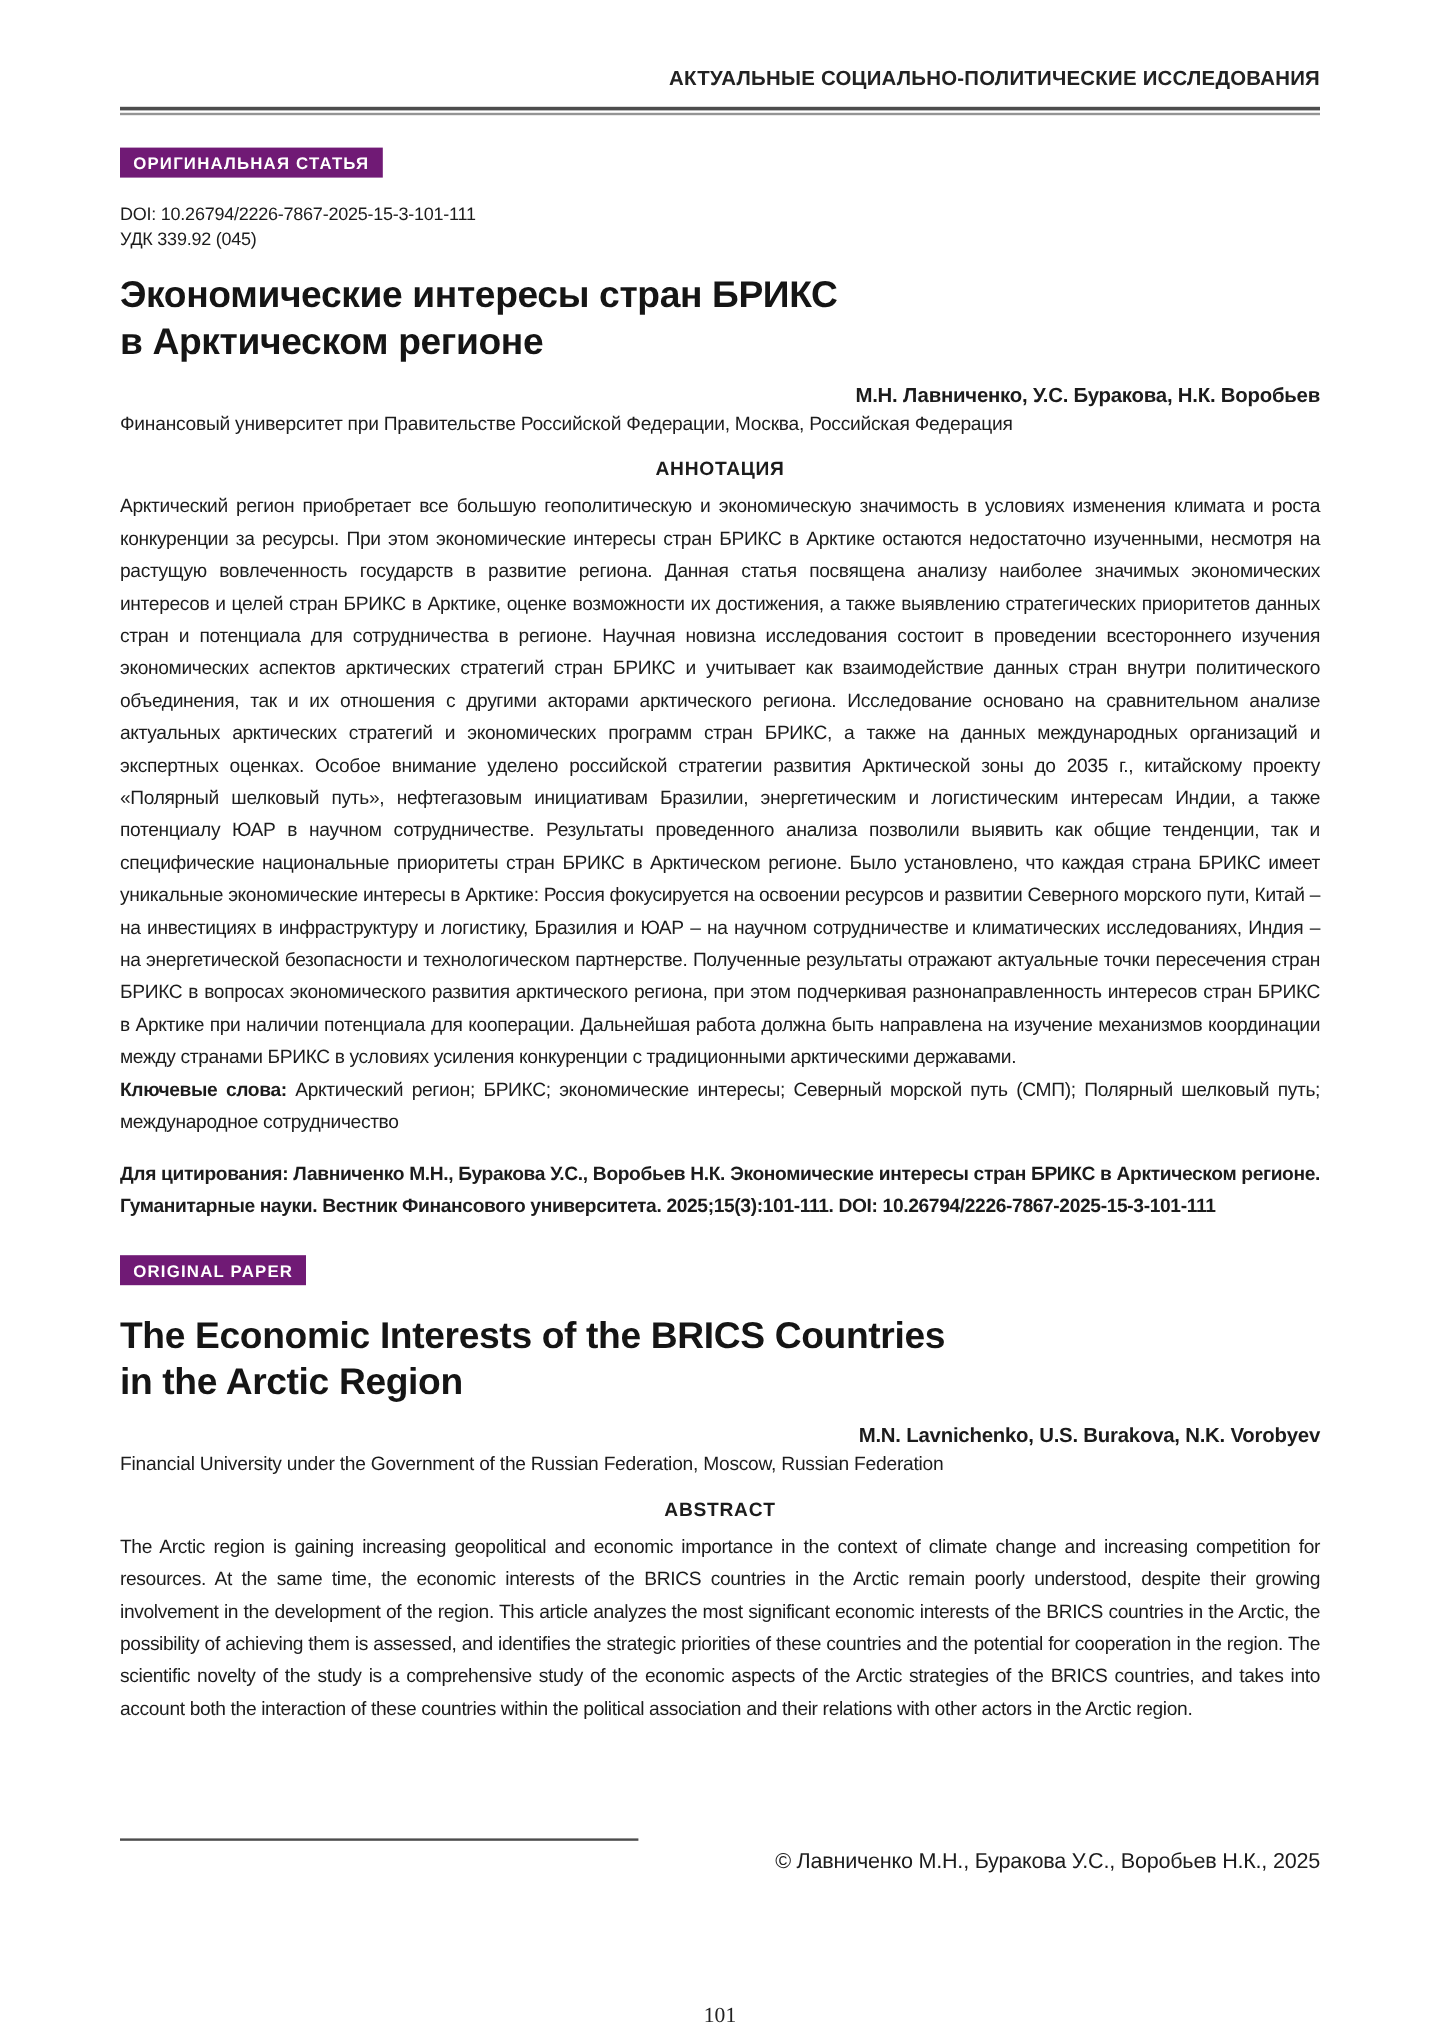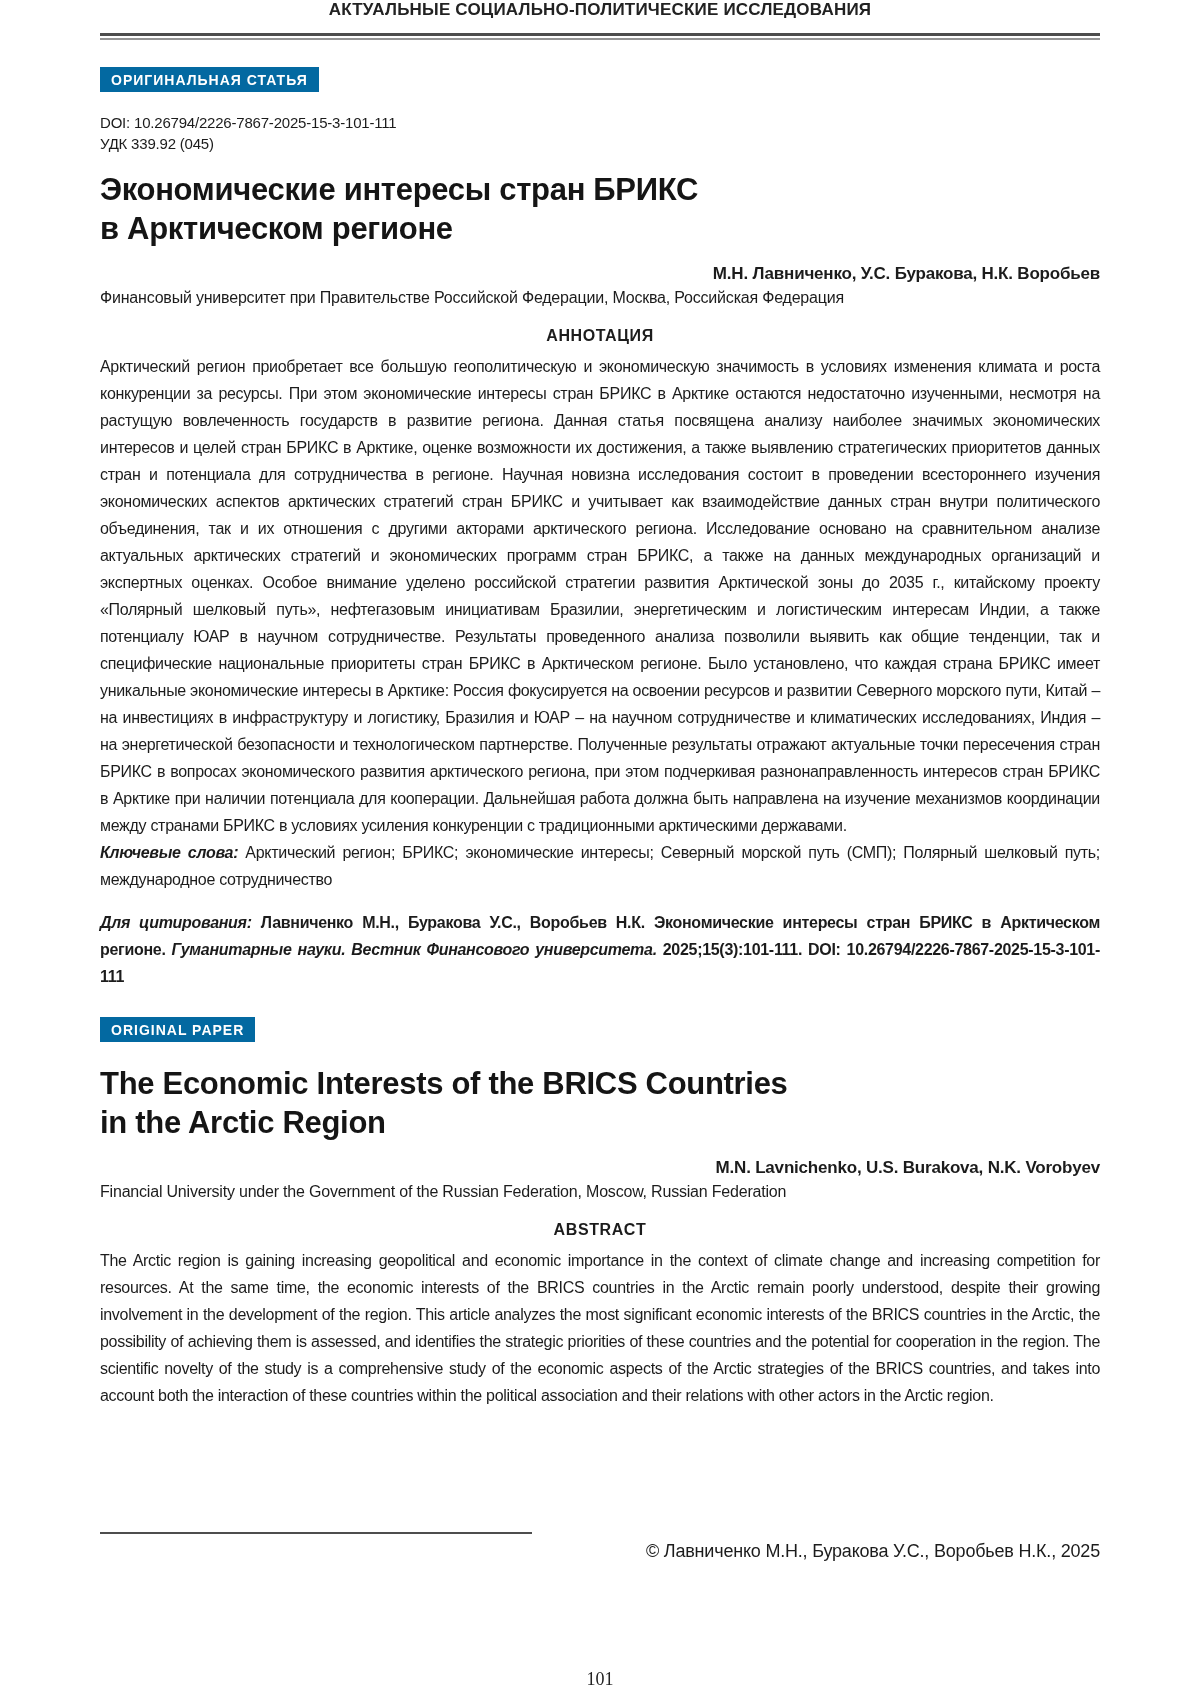--- a/index.html
+++ b/index.html
@@ -9,37 +9,38 @@
     height: 1697px;
     margin: 0 auto;
     background: #ffffff;
     font-family: "Liberation Sans", sans-serif;
     color: #1c1c1c;
     overflow: hidden;
   }
   .content { padding: 0 100px; }
 
   .journal-header {
-    text-align: center;
+    padding-top: 56px;
+    text-align: right;
     font-size: 17px;
     font-weight: 700;
     letter-spacing: 0.2px;
     color: #222;
   }
   .double-rule {
     margin-top: 13px;
     height: 2px;
     border-top: 3px solid #4d4d4d;
     border-bottom: 2px solid #949494;
   }
 
   .badge {
     display: inline-block;
     margin-top: 27px;
-    background: #0369a1;
+    background: #701a75;
     color: #ffffff;
     font-size: 14px;
     font-weight: 700;
     letter-spacing: 1px;
     padding: 5px 11px 4px 11px;
   }
 
   .doi-line { margin-top: 22px; font-size: 15px; letter-spacing: -0.2px; }
   .udk-line { margin-top: 4px;  font-size: 15px; letter-spacing: -0.2px; }
 
@@ -77,21 +78,21 @@
 
   .body-par {
     margin: 8px 0 0 0;
     font-size: 16px;
     line-height: 27px;
     letter-spacing: -0.3px;
     text-align: justify;
   }
   .keywords-par { margin-top: 0; }
   .citation-par { margin-top: 16px; font-weight: 700; }
-  .bi { font-style: italic; font-weight: 700; }
+  .bi { font-weight: 700; }
 
   .footer-block {
     position: absolute;
     left: 100px;
     top: 1532px;
     width: 1000px;
   }
   .footnote-rule {
     width: 432px;
     border-top: 2px solid #4d4d4d;

